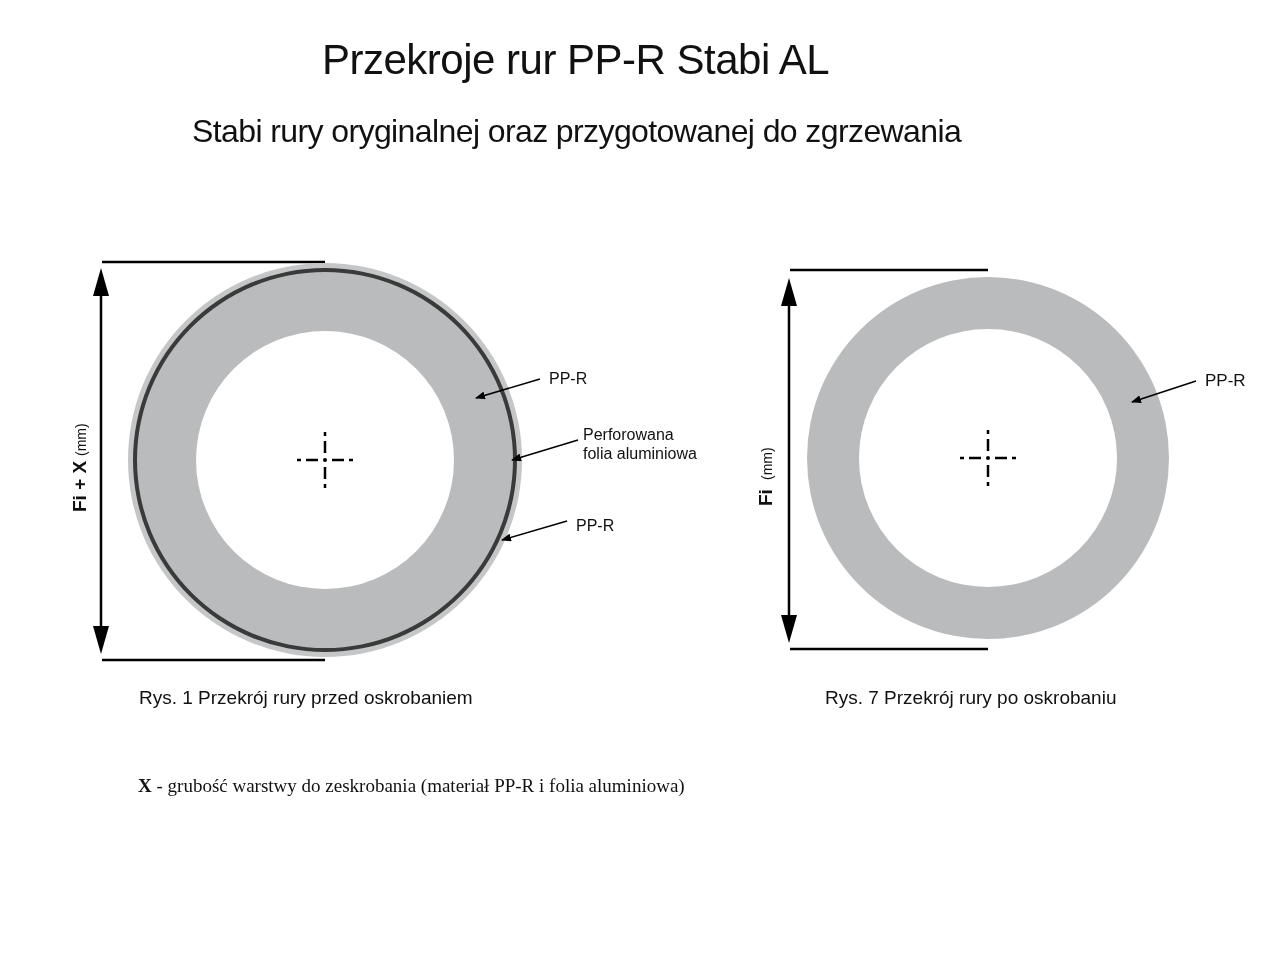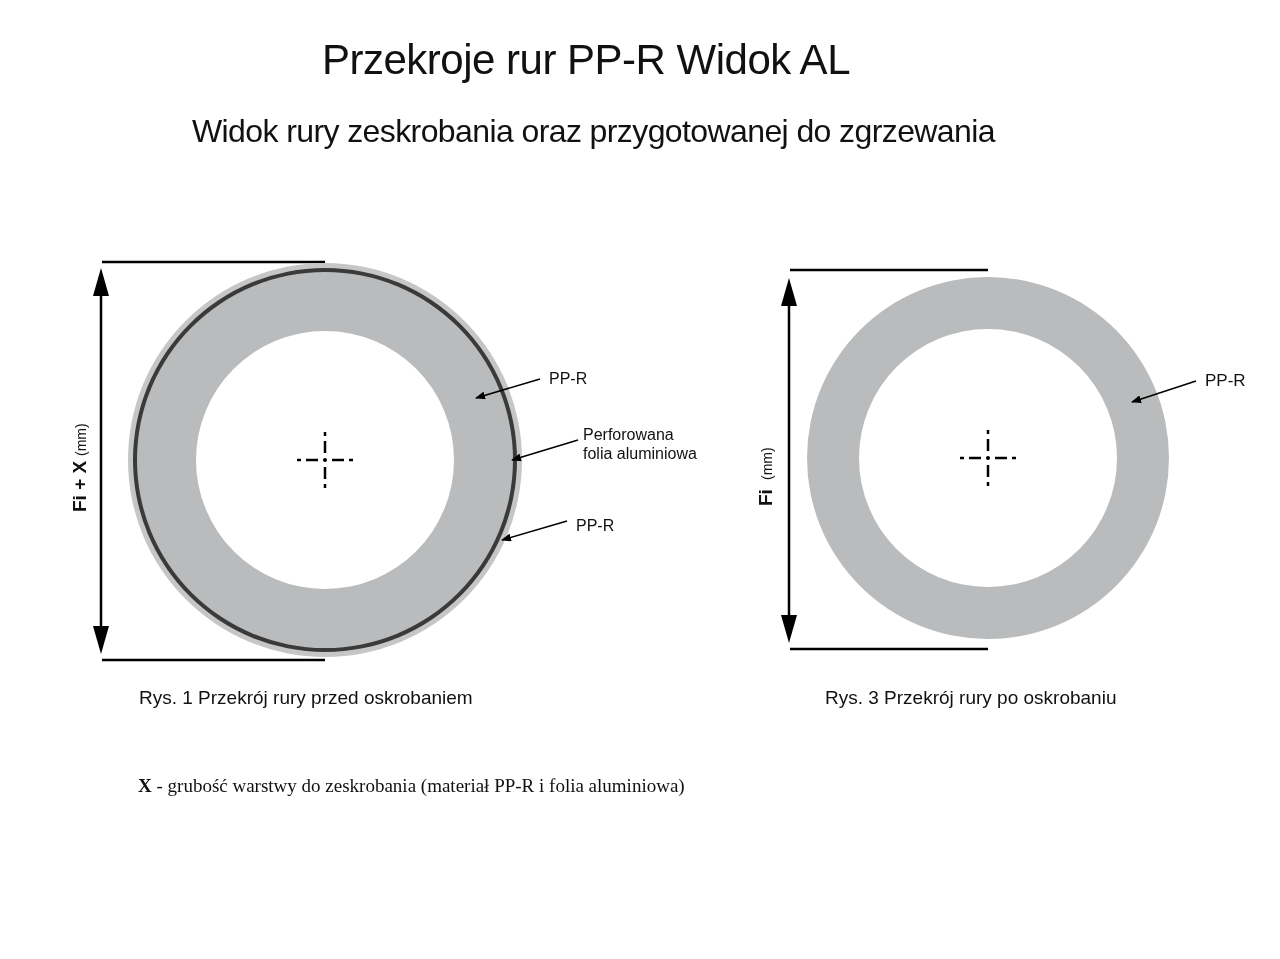--- a/index.html
+++ b/index.html
@@ -10,22 +10,22 @@
     .subtitle { position: absolute; left: 192px; top: 113px; font-size: 32px; letter-spacing: -0.6px;
                 font-family: "Liberation Sans", sans-serif; white-space: nowrap; }
     svg.diagram { position: absolute; left: 0; top: 0; }
     .caption { position: absolute; font-size: 19px; font-family: "Liberation Sans", sans-serif; white-space: nowrap; }
     .note { position: absolute; left: 138px; top: 775px; font-size: 19px; font-family: Liberation Serif, serif; white-space: nowrap; }
     .note b { font-weight: bold; }
   </style>
 </head>
 <body>
 
-<div class="title">Przekroje rur PP-R Widok AL</div>
-<div class="subtitle">Widok rury zeskrobania oraz przygotowanej do zgrzewania</div>
+<div class="title">Przekroje rur PP-R Stabi AL</div>
+<div class="subtitle">Stabi rury oryginalnej oraz przygotowanej do zgrzewania</div>
 
 <svg class="diagram" width="1280" height="959" viewBox="0 0 1280 959" xmlns="http://www.w3.org/2000/svg">
   <defs>
     <marker id="arrowSmall" markerWidth="10" markerHeight="8" refX="9" refY="4" orient="auto" markerUnits="userSpaceOnUse">
       <path d="M0,0 L10,4 L0,8 Z" fill="#000"></path>
     </marker>
   </defs>
 
   <g>
 
@@ -93,15 +93,15 @@
     <text x="1205" y="386" font-family="Liberation Sans, sans-serif" font-size="17" fill="#111">PP-R</text>
 
     <g transform="translate(772,506) rotate(-90)">
       <text x="0" y="0" font-family="Liberation Sans, sans-serif" font-size="19" font-weight="bold" fill="#111">Fi</text>
       <text x="26" y="0" font-family="Liberation Sans, sans-serif" font-size="14" fill="#111">(mm)</text>
     </g>
   </g>
 </svg>
 
 <div class="caption" style="left:139px; top:687px;text-align:right;">Rys. 1 Przekrój rury przed oskrobaniem</div>
-<div class="caption" style="left:825px; top:687px;">Rys. 3 Przekrój rury po oskrobaniu</div>
+<div class="caption" style="left:825px; top:687px;">Rys. 7 Przekrój rury po oskrobaniu</div>
 
 <div class="note"><b>X</b><span> - grubość warstwy do zeskrobania (materiał PP-R i folia aluminiowa)</span></div>
 
 </body></html>

